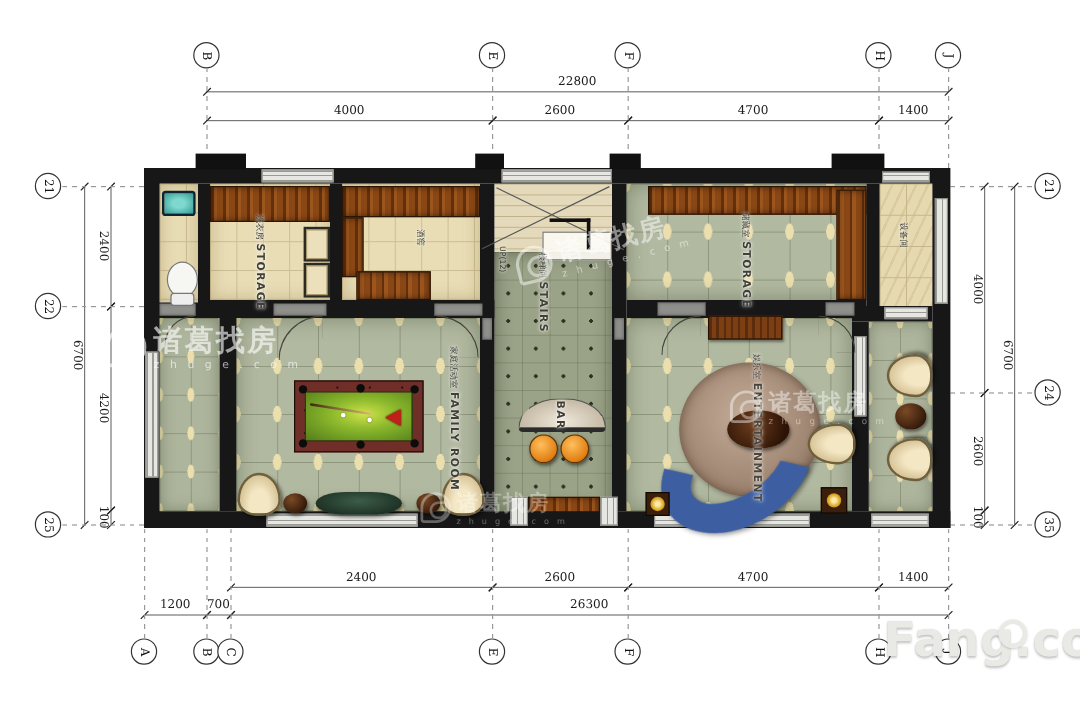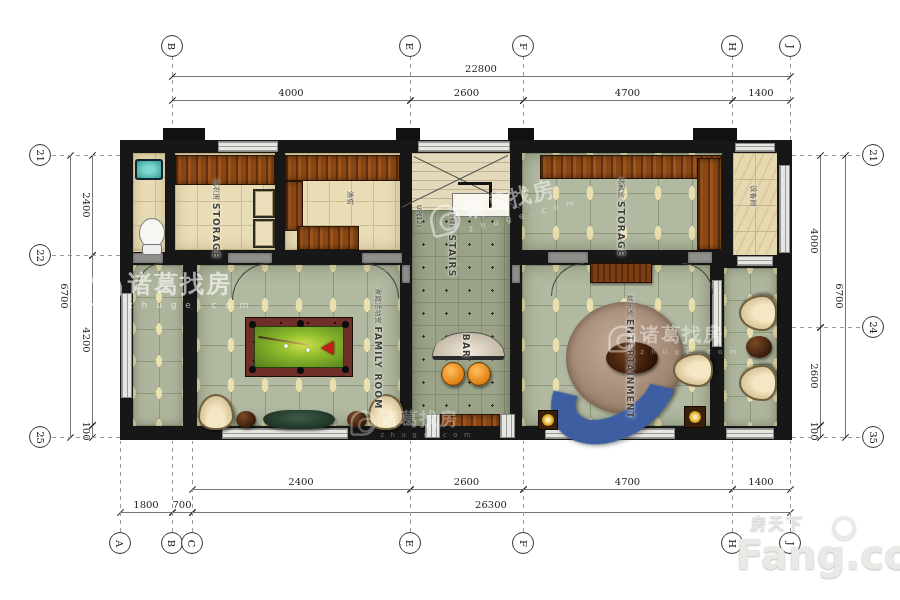--- a/index.html
+++ b/index.html
@@ -156,21 +156,21 @@
       <div class="tick" style="left:519px;top:489px;transform:rotate(-45deg)"></div>
       <div class="tick" style="left:728px;top:489px;transform:rotate(-45deg)"></div>
       <div class="dimtext" style="left:627.5px;top:476px;transform:translateX(-50%)">4700</div>
       <div class="dimline" style="left:732px;top:489px;width:58px;height:1px"></div>
       <div class="tick" style="left:728px;top:489px;transform:rotate(-45deg)"></div>
       <div class="tick" style="left:786px;top:489px;transform:rotate(-45deg)"></div>
       <div class="dimtext" style="left:761px;top:476px;transform:translateX(-50%)">1400</div>
       <div class="dimline" style="left:120px;top:512px;width:52px;height:1px"></div>
       <div class="tick" style="left:116px;top:512px;transform:rotate(-45deg)"></div>
       <div class="tick" style="left:168px;top:512px;transform:rotate(-45deg)"></div>
-      <div class="dimtext" style="left:146px;top:499px;transform:translateX(-50%)">1800</div>
+      <div class="dimtext" style="left:146px;top:499px;transform:translateX(-50%)">1200</div>
       <div class="dimline" style="left:172px;top:512px;width:20px;height:1px"></div>
       <div class="tick" style="left:168px;top:512px;transform:rotate(-45deg)"></div>
       <div class="tick" style="left:188px;top:512px;transform:rotate(-45deg)"></div>
       <div class="dimtext" style="left:182px;top:499px;transform:translateX(-50%)">700</div>
       <div class="dimline" style="left:192px;top:512px;width:598px;height:1px"></div>
       <div class="tick" style="left:188px;top:512px;transform:rotate(-45deg)"></div>
       <div class="tick" style="left:786px;top:512px;transform:rotate(-45deg)"></div>
       <div class="dimtext" style="left:491px;top:499px;transform:translateX(-50%)">26300</div>
       <div class="dimline" style="left:70px;top:155px;width:1px;height:282px"></div>
       <div class="tick" style="left:66px;top:155px;transform:rotate(-45deg)"></div>
@@ -440,17 +440,16 @@
   <div class="wm" style="left:592px;top:318px;transform:scale(.8);opacity:.7">
     <div class="glyph"></div>
     <div><span class="cn">诸葛找房</span><span class="en">z h u g e . c o m</span></div>
   </div>
   <div class="wm" style="left:330px;top:402px;transform:scale(.75);opacity:.55">
     <div class="glyph"></div>
     <div><span class="cn">诸葛找房</span><span class="en">z h u g e . c o m</span></div>
   </div>
 
   <div class="brand" style="left:736px;top:514px;width:164px;height:80px">
-    <div class="cnrow" style="margin-left:14px">房天下</div>
     <div class="ring" style="left:96px;top:2px"></div>
     <div class="big">Fang.com</div>
   </div>
 </div>
 
 </body></html>

